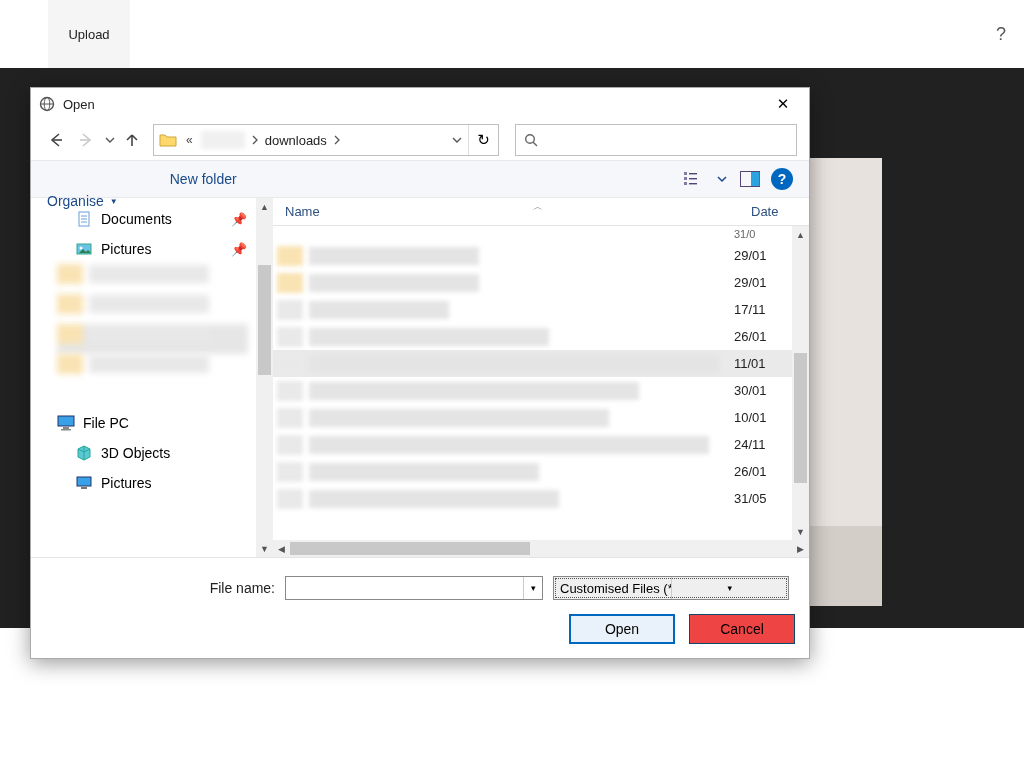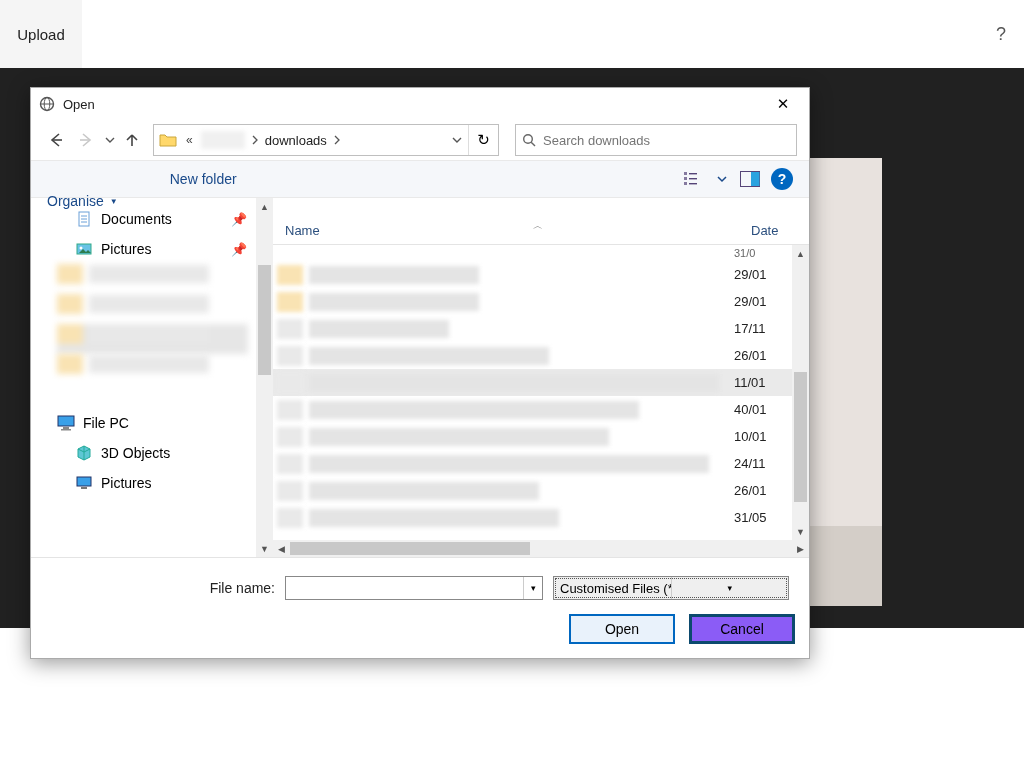--- a/index.html
+++ b/index.html
@@ -1,20 +1,20 @@
 <!DOCTYPE html>
 <html><head>
 <meta charset="utf-8">
 <style>
   * { box-sizing: border-box; margin: 0; padding: 0; font-family: "Segoe UI", Arial, sans-serif; }
   body { width: 1024px; height: 771px; overflow: hidden; background: #fff; }
 
   
   .page-header { height: 68px; background: #fff; display: flex; align-items: stretch; }
-  .upload-btn { width: 82px; display: flex; align-items: center; justify-content: center; font-size: 15px; color: #222; background: #f5f5f5; }
+  .upload-btn { width: 82px; display: flex; align-items: center; justify-content: center; font-size: 13px; color: #222; background: #f5f5f5; margin-left: 48px; }
   .page-header-spacer { flex: 1; }
   .help-btn { width: 46px; display: flex; align-items: center; justify-content: center; font-size: 18px; color: #555; }
 
   
   .dark-zone { background: #212121; height: 560px; position: relative; }
 
   
   .bg-card { position: absolute; left: 192px; top: 90px; width: 690px; height: 448px; background: #e8e2de; }
   .bg-card .bg-bottom { position:absolute; bottom:0; left:0; right:0; height:80px; background:#d4cec8; }
 
@@ -73,21 +73,21 @@
   .tree-blur .b1{display:inline-block;width:26px;height:20px;background:#f9e3b3;vertical-align:middle;}
   .tree-blur .b2{display:inline-block;width:120px;height:18px;background:#e8e8e8;margin-left:6px;vertical-align:middle;}
   .tree-sel { background:#e6e6e6;}
   .tree-vscroll { width:17px; background:#f0f0f0; display:flex; flex-direction:column; }
   .vs-btn{height:17px;display:flex;align-items:center;justify-content:center;font-size:9px;color:#555;}
   .vs-track{flex:1;position:relative;}
   .vs-thumb{position:absolute;left:2px;right:2px;background:#c8c8c8;}
 
   
   .list-wrap { flex:1; display:flex; flex-direction:column; min-width:0;}
-  .list-header { height:28px; border-bottom:1px solid #e4e4e4; display:flex; align-items:center; font-size:13px; color:#4a6; color:#3b5b83; padding-left:12px; position:relative;margin-top:19px;}
+  .list-header { height:28px; border-bottom:1px solid #e4e4e4; display:flex; align-items:center; font-size:13px; color:#4a6; color:#3b5b83; padding-left:12px; position:relative;}
   .list-header .col-name{color:#2b4f7e;}
   .list-header .sort-caret{position:absolute; left:260px; top:2px; font-size:10px; color:#666;}
   .list-header .col-date{margin-left:auto; width:58px; color:#2b4f7e;}
   .list-body { flex:1; display:flex; min-height:0;}
   .list-rows { flex:1; overflow:hidden; padding-top:0px; }
   .row { height:27px; display:flex; align-items:center;}
   .row .rblur1{width:26px;height:20px;margin-left:4px;}
   .row .rblur2{height:18px;margin-left:6px;}
   .row.sel-bg{background:#eaeaea;}
   .row .date{margin-left:auto;width:58px;font-size:13px;color:#222;text-align:left;}
@@ -102,21 +102,21 @@
   .footer { border-top:1px solid #e4e4e4; padding: 18px 14px 14px 14px; }
   .fn-row{ display:flex; align-items:center; gap:10px; }
   .fn-label{ width:230px; text-align:right; font-size:14px; color:#222;}
   .fn-combo{ flex:0 0 258px; height:24px; border:1px solid #888; background:#fff; display:flex; align-items:center; }
   .fn-combo input{border:none;outline:none;width:100%;padding:0 6px;font-size:13px;}
   .fn-combo .drop{width:20px;display:flex;align-items:center;justify-content:center;font-size:9px;border-left:1px solid #ccc;height:100%;}
   .filter-combo{ flex:0 0 236px; height:24px; border:1px solid #888; background:#efefef; display:flex; align-items:center; outline:1px dotted #555; outline-offset:-3px;}
   .filter-combo span{flex:1;padding:0 6px;font-size:13px;white-space:nowrap;overflow:hidden;}
   .filter-combo .drop{width:20px;display:flex;align-items:center;justify-content:center;font-size:9px;border-left:1px solid #ccc;height:100%;}
   .btn-row{display:flex;justify-content:flex-end;gap:14px;margin-top:14px;}
-  .btn{width:106px;height:30px;border:3px solid #0c4a6e;background:#8b5cf6;font-size:14px;display:flex;align-items:center;justify-content:center;}
+  .btn{width:106px;height:30px;border:1px solid #0c4a6e;background:#ef4444;font-size:14px;display:flex;align-items:center;justify-content:center;}
   .btn.primary{border:2px solid #0067c0;background:#e9f2fb;}
 
   svg{display:block;}
 </style>
 </head>
 <body>
 
 <div class="page-header">
   <div class="upload-btn">Upload</div>
   <div class="page-header-spacer"></div>
@@ -195,21 +195,20 @@
         <span class="bc-refresh">↻</span>
       </div>
 
       <div class="search-box">
         <span class="search-ico">
           <svg width="15" height="15" viewBox="0 0 15 15">
               <circle cx="6" cy="6" r="4.3" fill="none" stroke="#666" stroke-width="1.4"></circle>
               <line x1="9.2" y1="9.2" x2="13" y2="13" stroke="#666" stroke-width="1.4"></line>
             </svg>
         </span>
-        <input type="text" placeholder="Search downloads" style="">
       </div>
     </div>
 
     <div class="toolbar-row">
       <span class="tb-organise">
         <span>Organise</span>
         <span class="tri">▼</span>
       </span>
       <span class="tb-newfolder">New folder</span>
       <span class="tb-spacer"></span>
@@ -342,21 +341,21 @@
                 <span class="date">26/01</span>
               </div>
               <div class="row sel-bg">
                 <span class="rblur1" style="background:#e9e9e9;filter:blur(2px);"></span>
                 <span class="rblur2" style="width:410px;background:#e4e4e4;filter:blur(2px);"></span>
                 <span class="date">11/01</span>
               </div>
               <div class="row">
                 <span class="rblur1" style="background:#e9e9e9;filter:blur(2px);"></span>
                 <span class="rblur2" style="width:330px;background:#e4e4e4;filter:blur(2px);"></span>
-                <span class="date">40/01</span>
+                <span class="date">30/01</span>
               </div>
               <div class="row">
                 <span class="rblur1" style="background:#e9e9e9;filter:blur(2px);"></span>
                 <span class="rblur2" style="width:300px;background:#e4e4e4;filter:blur(2px);"></span>
                 <span class="date">10/01</span>
               </div>
               <div class="row">
                 <span class="rblur1" style="background:#e9e9e9;filter:blur(2px);"></span>
                 <span class="rblur2" style="width:400px;background:#e4e4e4;filter:blur(2px);"></span>
                 <span class="date">24/11</span>

